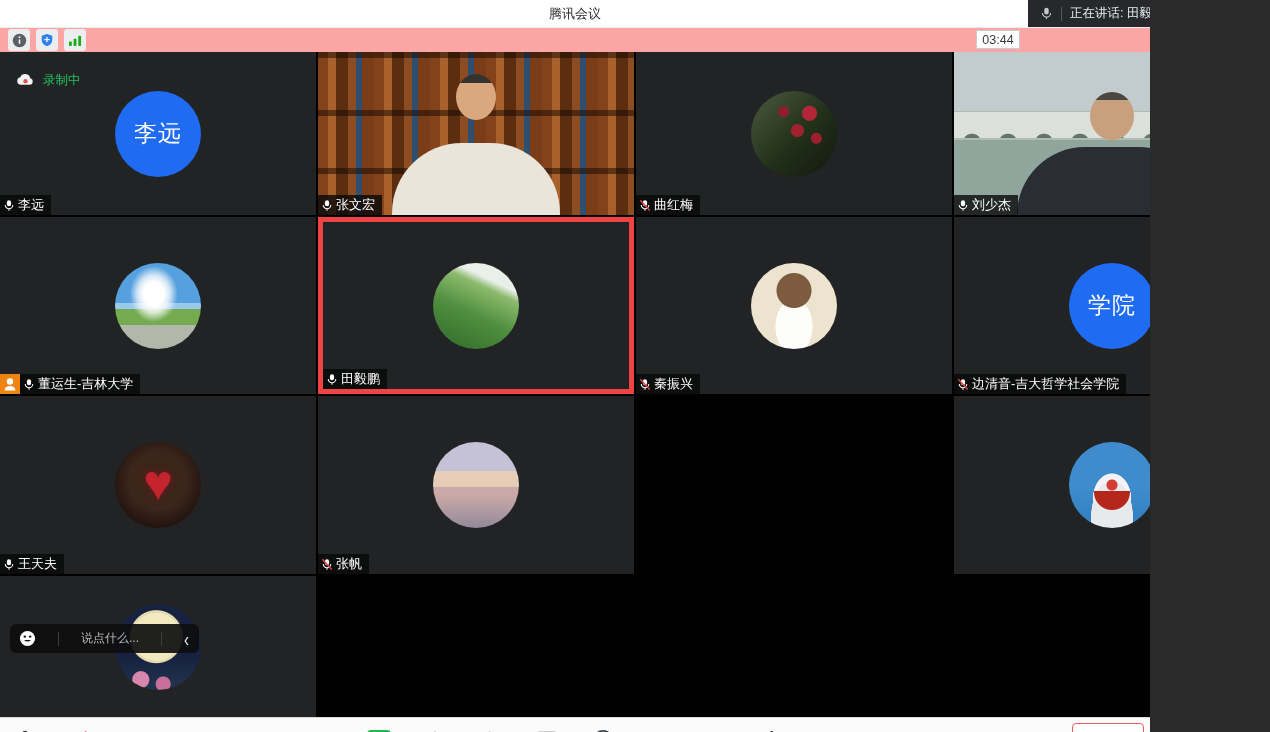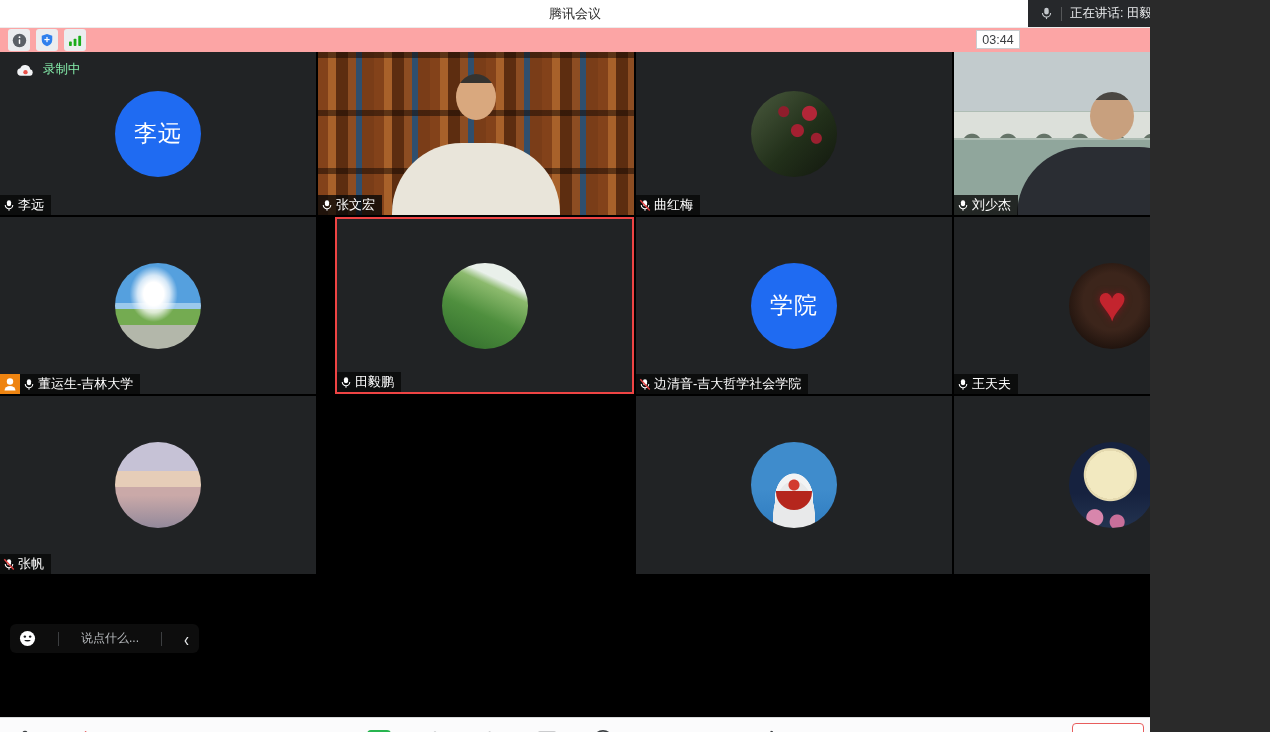--- a/index.html
+++ b/index.html
@@ -22,31 +22,31 @@
   .speaking{position:absolute;right:0;top:0;width:122px;height:27px;background:#26282b;display:flex;align-items:center;
             overflow:hidden;color:#e9ebed;font-size:12.5px;white-space:nowrap;}
   .speaking .sp-mic{margin:0 8px 0 12px;flex:none;display:flex;}
   .speaking .sp-div{width:1px;height:14px;background:rgba(255,255,255,.22);margin-right:8px;flex:none;}
 
   
   .grid{position:absolute;top:52px;left:0;width:1270px;height:665px;display:grid;
         grid-template-columns:repeat(4,1fr);grid-template-rows:163px 177px 178px 1fr;gap:2px;background:#000;}
   .tile{position:relative;background:#212325;overflow:hidden;display:flex;align-items:center;justify-content:center;cursor:pointer;}
   .tile.blackout{background:#000;}
-  .tile.active{border:2px solid #ef4444;margin-left:17px;}
+  .tile.active{border:5px solid #ef4444;}
 
   
   .label-wrap{position:absolute;left:0;bottom:0;display:flex;align-items:stretch;z-index:3;}
   .badge{width:20px;height:20px;background:#ee8411;display:flex;align-items:center;justify-content:center;flex:none;}
   .label{background:rgba(8,8,8,.8);height:20px;display:flex;align-items:center;padding:0 7px 0 3px;gap:3px;
          color:#fff;font-size:13px;white-space:nowrap;}
   .label .mic{display:flex;flex:none;}
 
   
-  .rec{position:absolute;top:9px;left:16px;display:flex;align-items:center;gap:8px;color:#86efac;font-size:12.5px;z-index:3;}
+  .rec{position:absolute;top:20px;left:16px;display:flex;gap:8px;color:#22c55e;font-size:12.5px;z-index:3;}
 
   
   .avatar{width:86px;height:86px;border-radius:50%;overflow:hidden;position:relative;flex:none;
           display:flex;align-items:center;justify-content:center;}
   .avatar.initial{background:#1f6bf2;color:#fff;font-size:23px;letter-spacing:1px;}
   .photo-plum-blossom{background:
     radial-gradient(circle at 68% 26%, #b32638 0 7px, transparent 8px),
     radial-gradient(circle at 54% 46%, #a32031 0 6px, transparent 7px),
     radial-gradient(circle at 38% 24%, #8f1d2c 0 5px, transparent 6px),
     radial-gradient(circle at 76% 55%, #9c2030 0 5px, transparent 6px),
@@ -302,20 +302,37 @@
   <rect x="4.6" y="0.8" width="4.8" height="7.2" rx="2.4" fill="#fff"></rect>
   <path d="M2.6 6.5 a4.4 4.4 0 0 0 8.8 0" fill="none" stroke="#fff" stroke-width="1.2"></path>
   <line x1="7" y1="11" x2="7" y2="13" stroke="#fff" stroke-width="1.2"></line>
   </svg>
             </span>
         <span>田毅鹏</span>
       </span>
         </div>
       </div>
       <div class="tile">
+        <div class="avatar photo-cartoon-reader"></div>
+        <div class="label-wrap">
+
+      <span class="label">
+        <span class="mic">
+              <svg viewBox="0 0 14 14" width="12" height="13">
+  <rect x="4.6" y="0.8" width="4.8" height="7.2" rx="2.4" fill="#fff"></rect>
+  <path d="M2.6 6.5 a4.4 4.4 0 0 0 8.8 0" fill="none" stroke="#fff" stroke-width="1.2"></path>
+  <line x1="7" y1="11" x2="7" y2="13" stroke="#fff" stroke-width="1.2"></line>
+  <line x1="1.5" y1="0.8" x2="12.5" y2="12.8" stroke="#e04343" stroke-width="1.7"></line>
+              </svg>
+            </span>
+        <span>秦振兴</span>
+      </span>
+        </div>
+      </div>
+      <div class="tile">
         <div class="avatar initial">
       <span>学院</span>
         </div>
         <div class="label-wrap">
 
       <span class="label">
         <span class="mic">
               <svg viewBox="0 0 14 14" width="12" height="13">
   <rect x="4.6" y="0.8" width="4.8" height="7.2" rx="2.4" fill="#fff"></rect>
   <path d="M2.6 6.5 a4.4 4.4 0 0 0 8.8 0" fill="none" stroke="#fff" stroke-width="1.2"></path>

